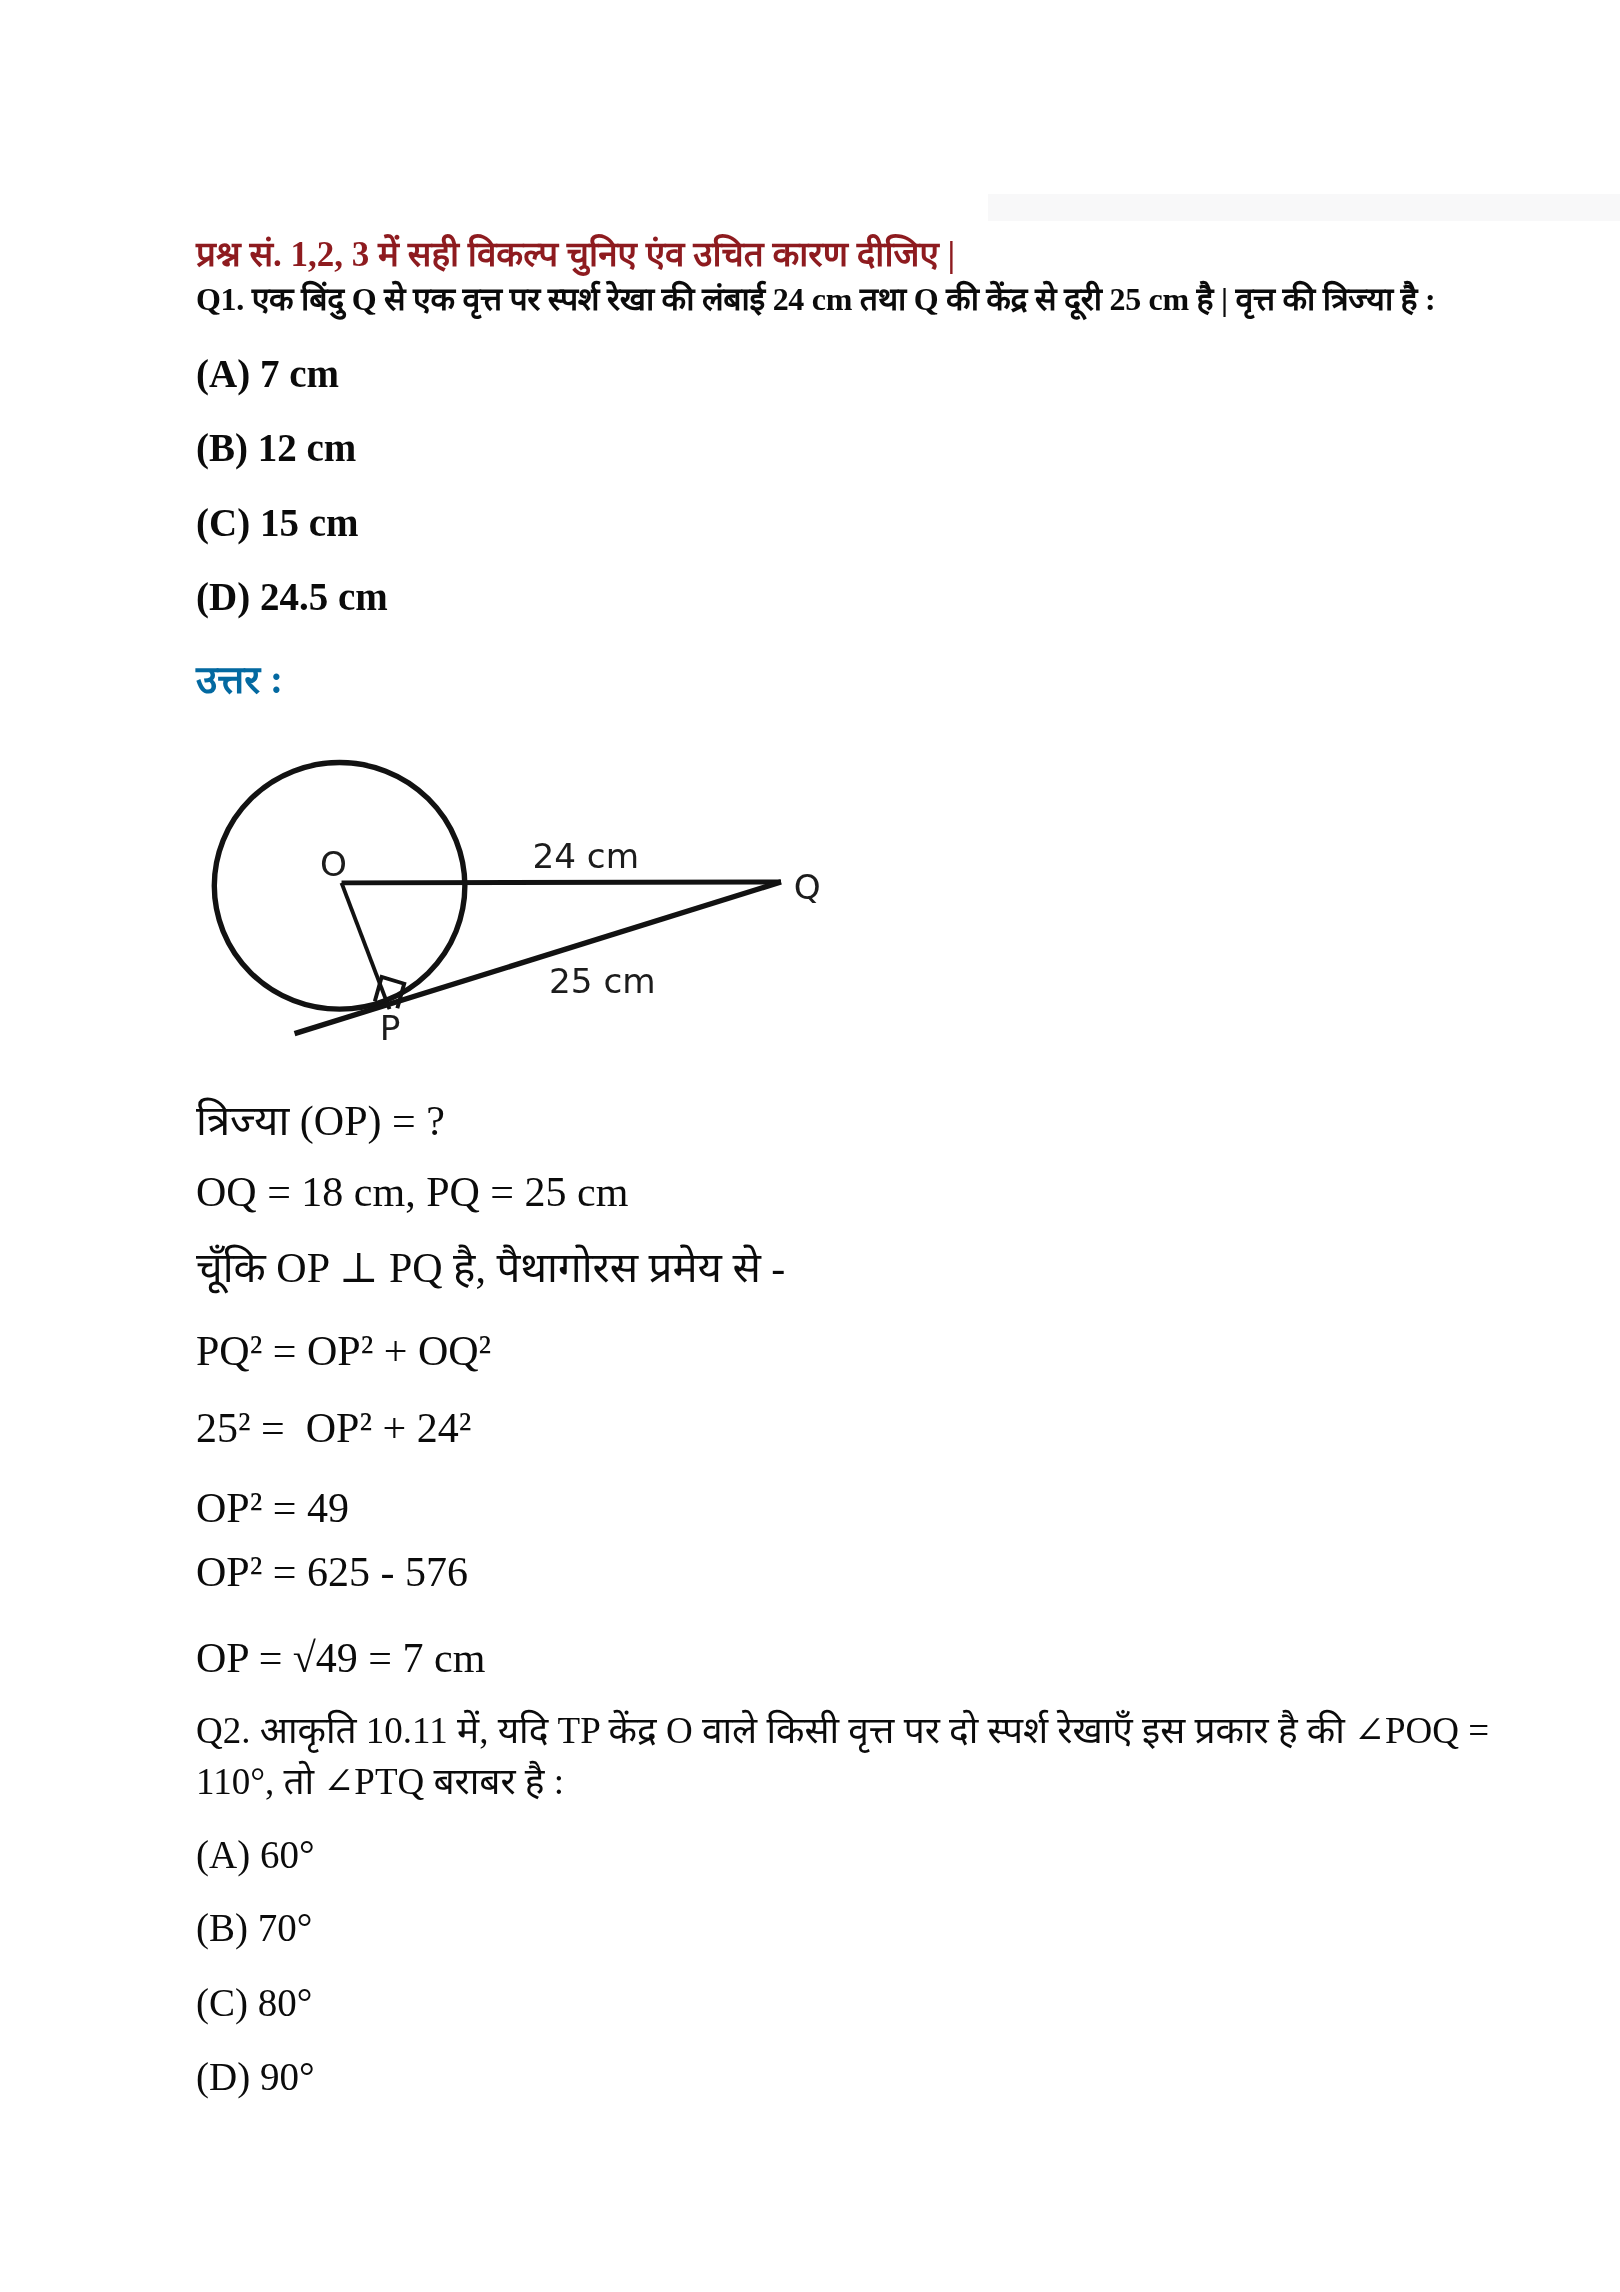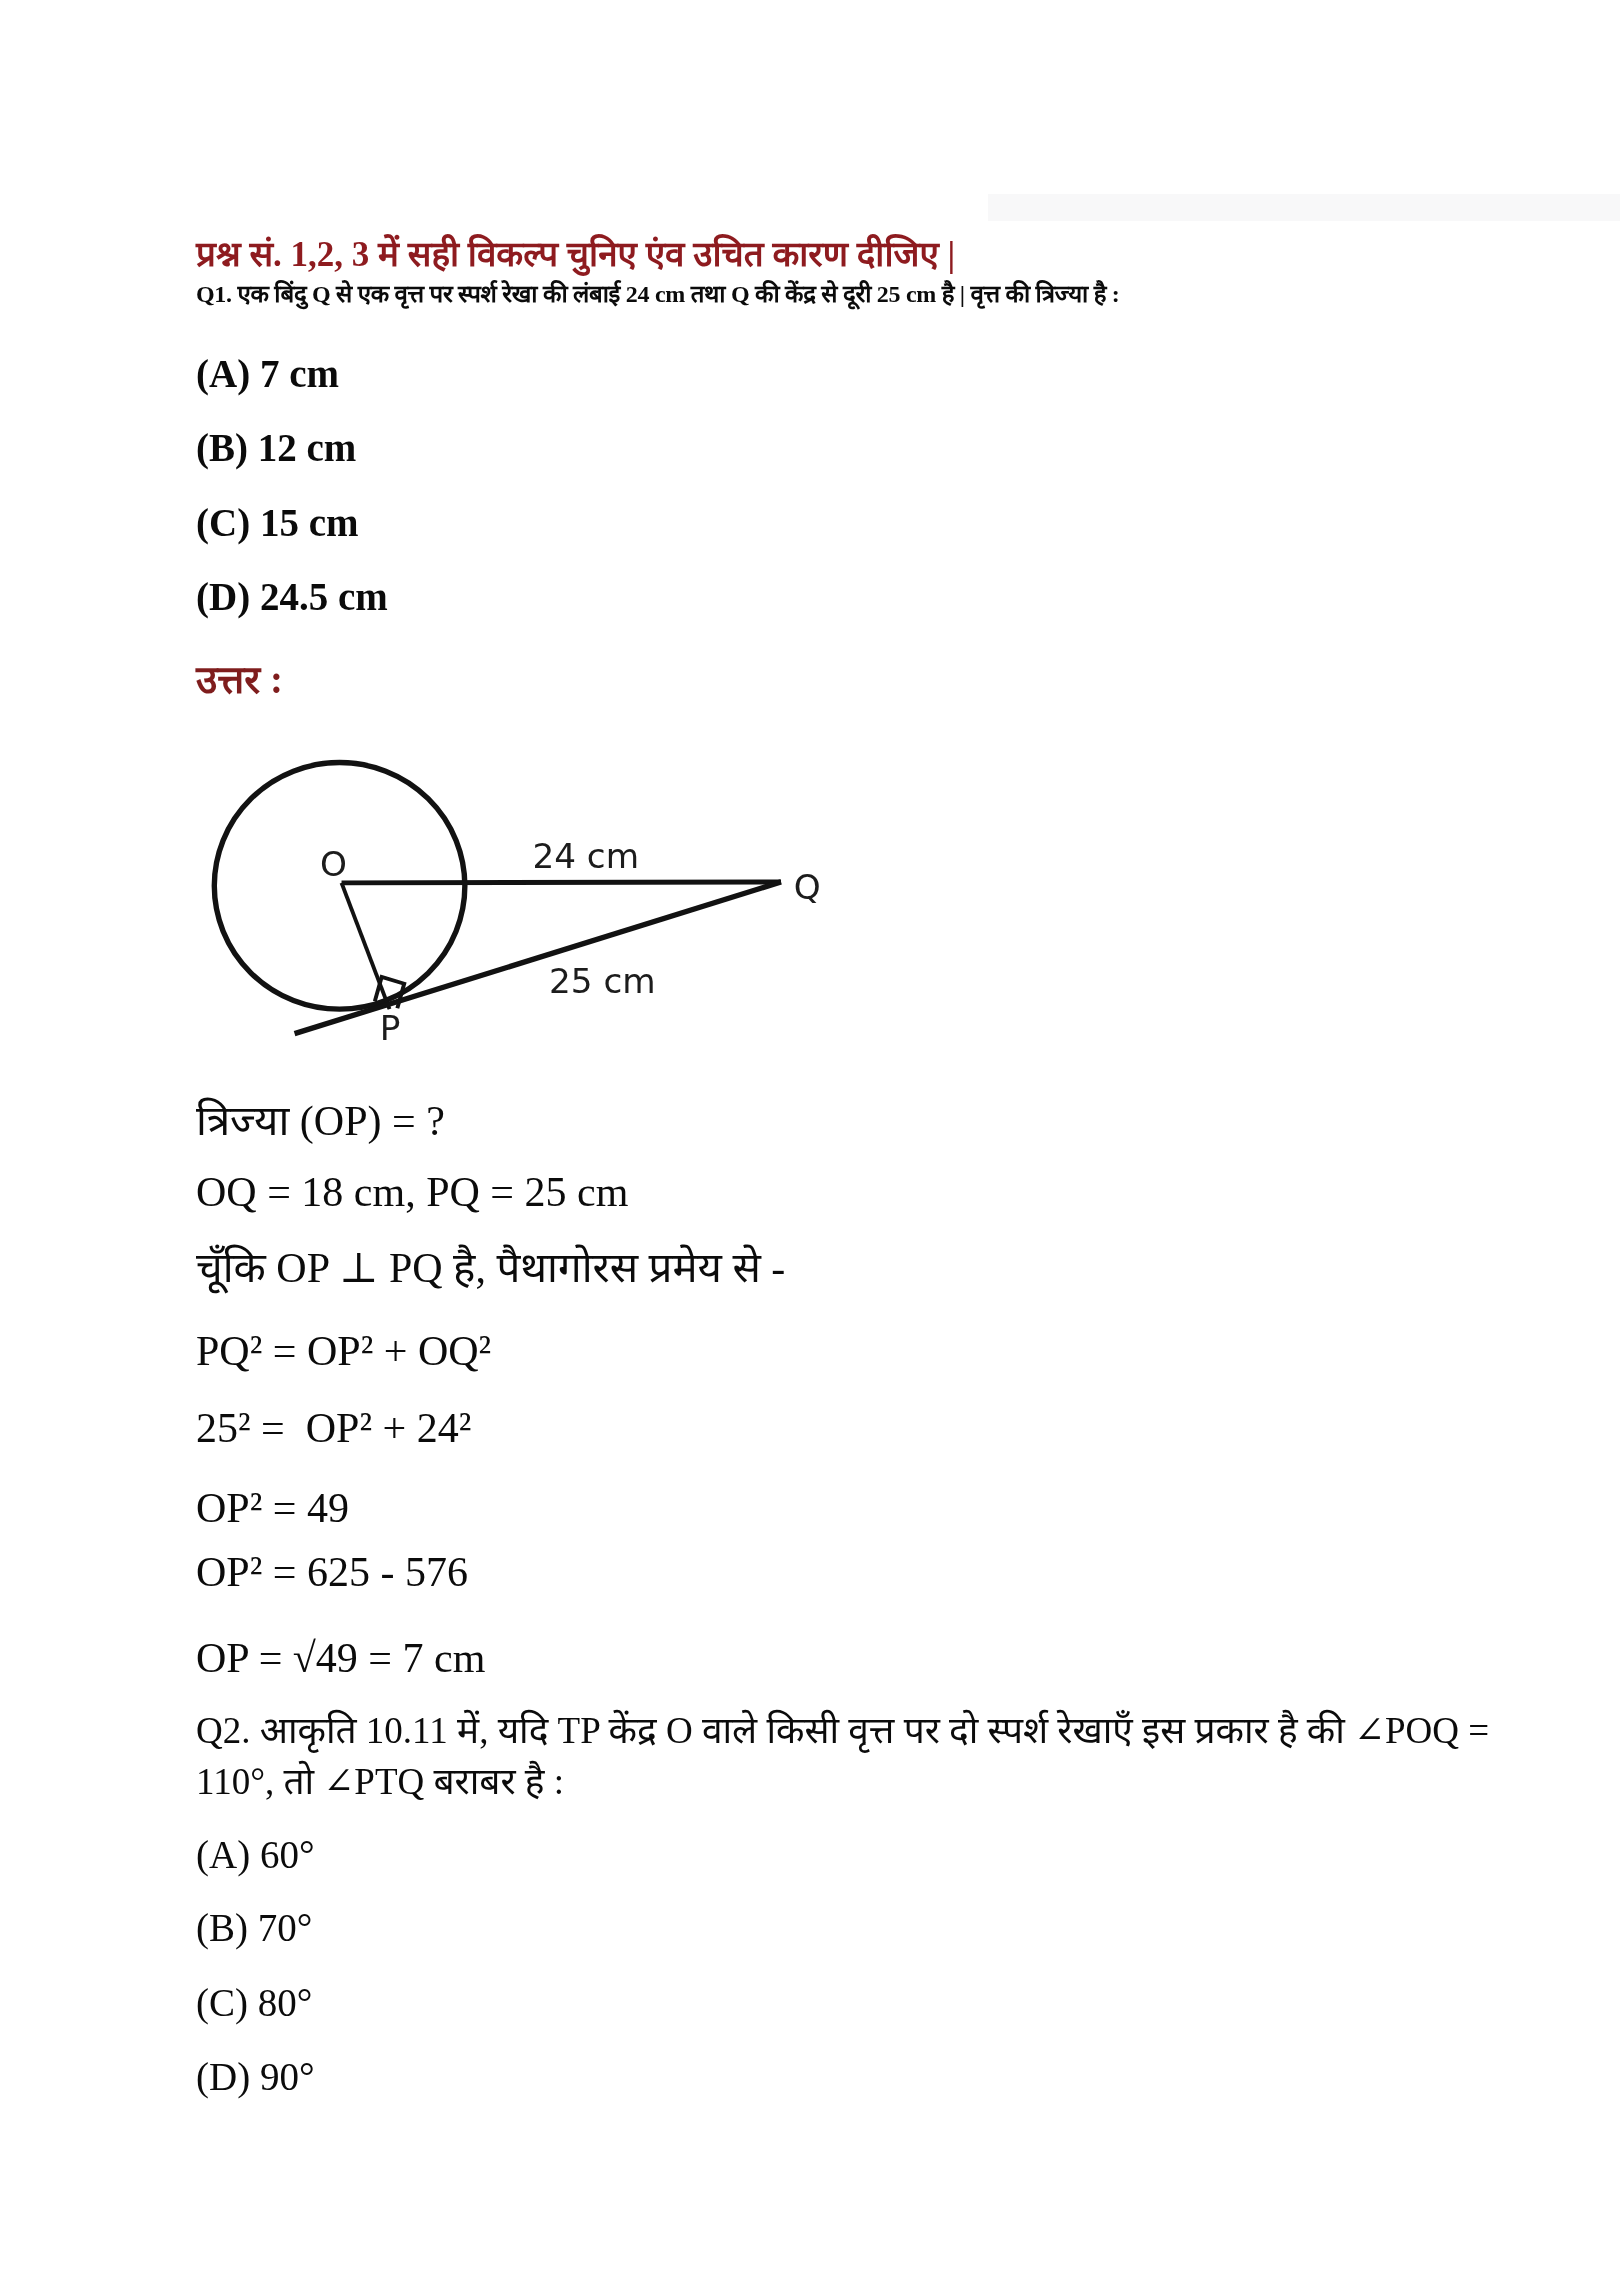--- a/index.html
+++ b/index.html
@@ -22,32 +22,32 @@
   .hdr{
     top:200px;
     font-size:35px;
     font-weight:700;
     color:#8e1b1f;
     white-space:nowrap;
     margin-top:29px;
   }
   .q1{
     top:276px;
-    font-size:24px;
+    font-size:32px;
     font-weight:700;
     white-space:nowrap;
     letter-spacing:-0.3px;
   }
   .opt1{font-size:39px;font-weight:700;white-space:nowrap;}
   .o1a{top:351px;} .o1b{top:425px;} .o1c{top:500px;} .o1d{top:574px;}
   .ans{
     top:651px;
     font-size:39px;
     font-weight:700;
-    color:#7f1d1d;
+    color:#0369a1;
     white-space:nowrap;
   }
   .fig{position:absolute;left:147px;top:740px;}
   .sol{font-size:42px;font-weight:400;white-space:pre-wrap;}
   .s0{top:1090px;} .s1{top:1168px;} .s2{top:1237px;} .s3{top:1327px;}
   .s4{top:1404px;} .s5{top:1548px;} .s6{top:1484px;} .s7{top:1634px;}
   .q2{
     top:1705px;
     width:1304px;
     font-size:37px;

